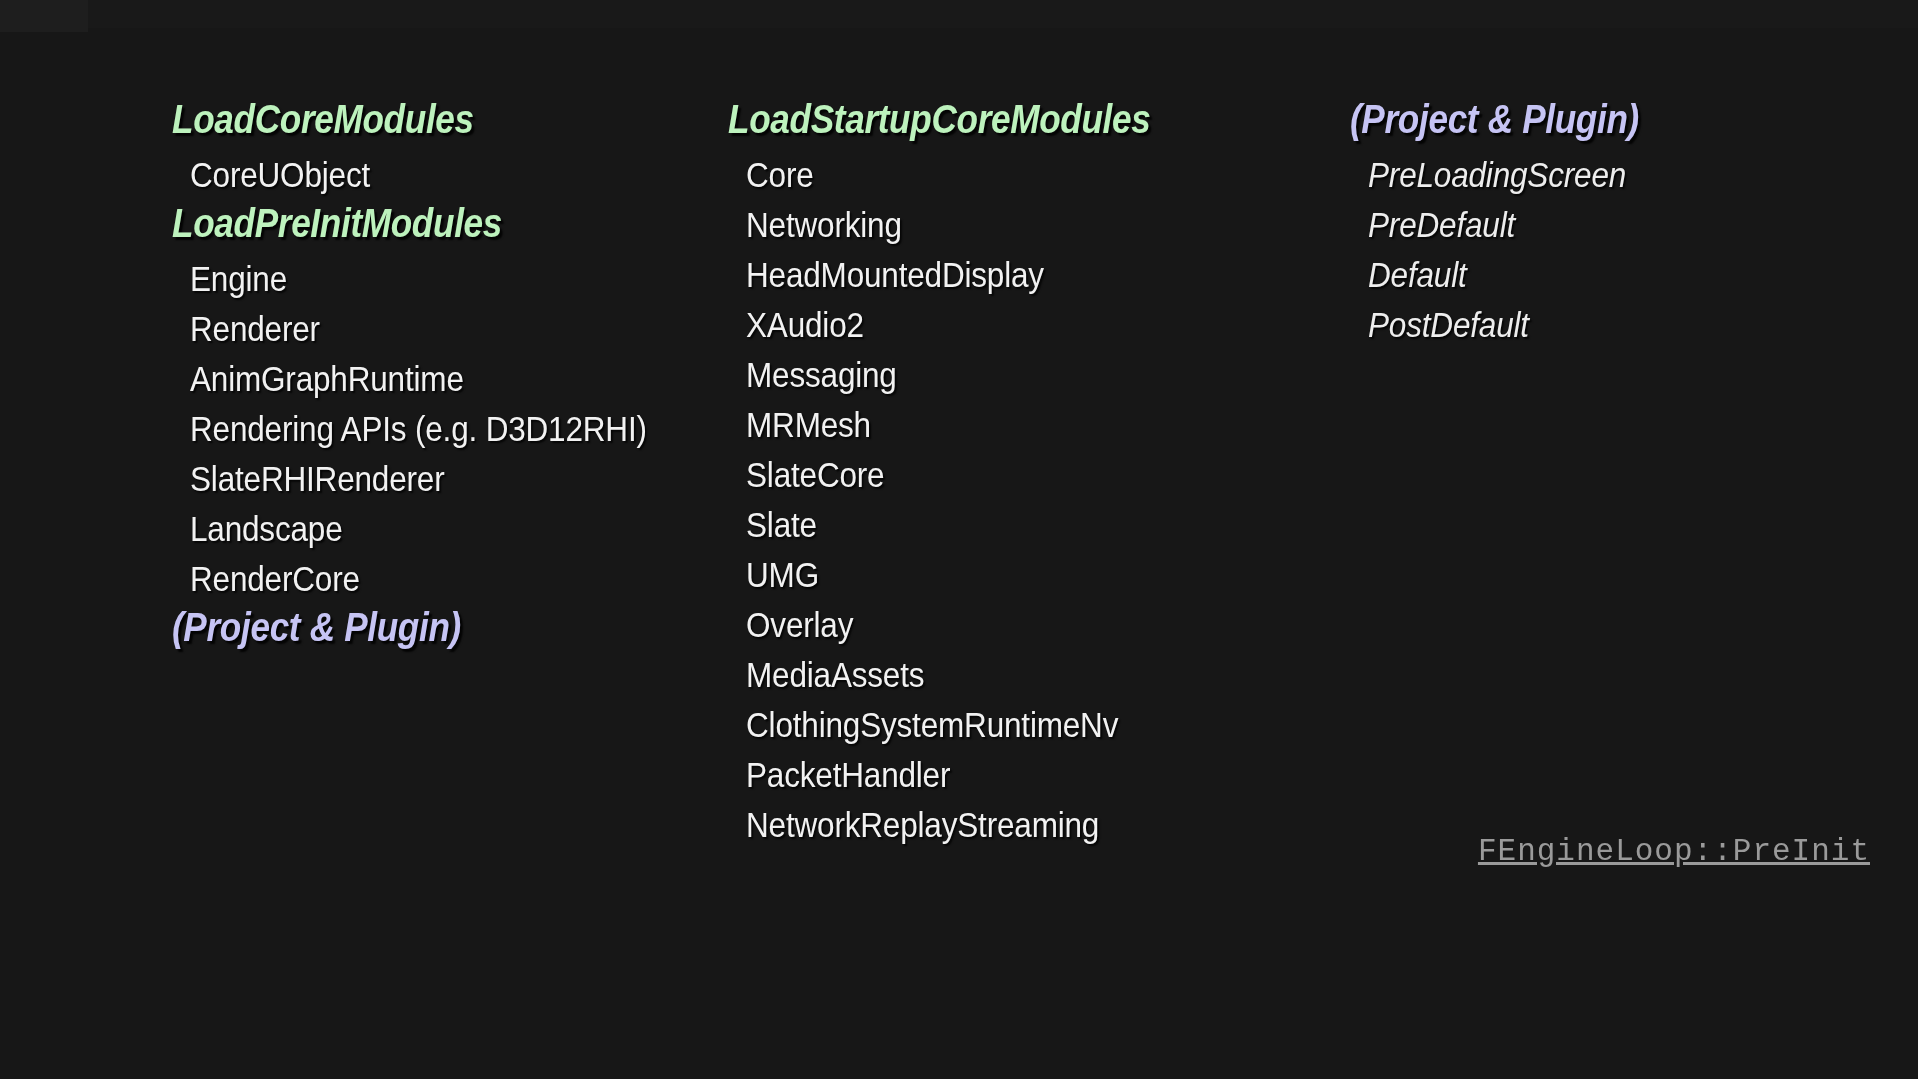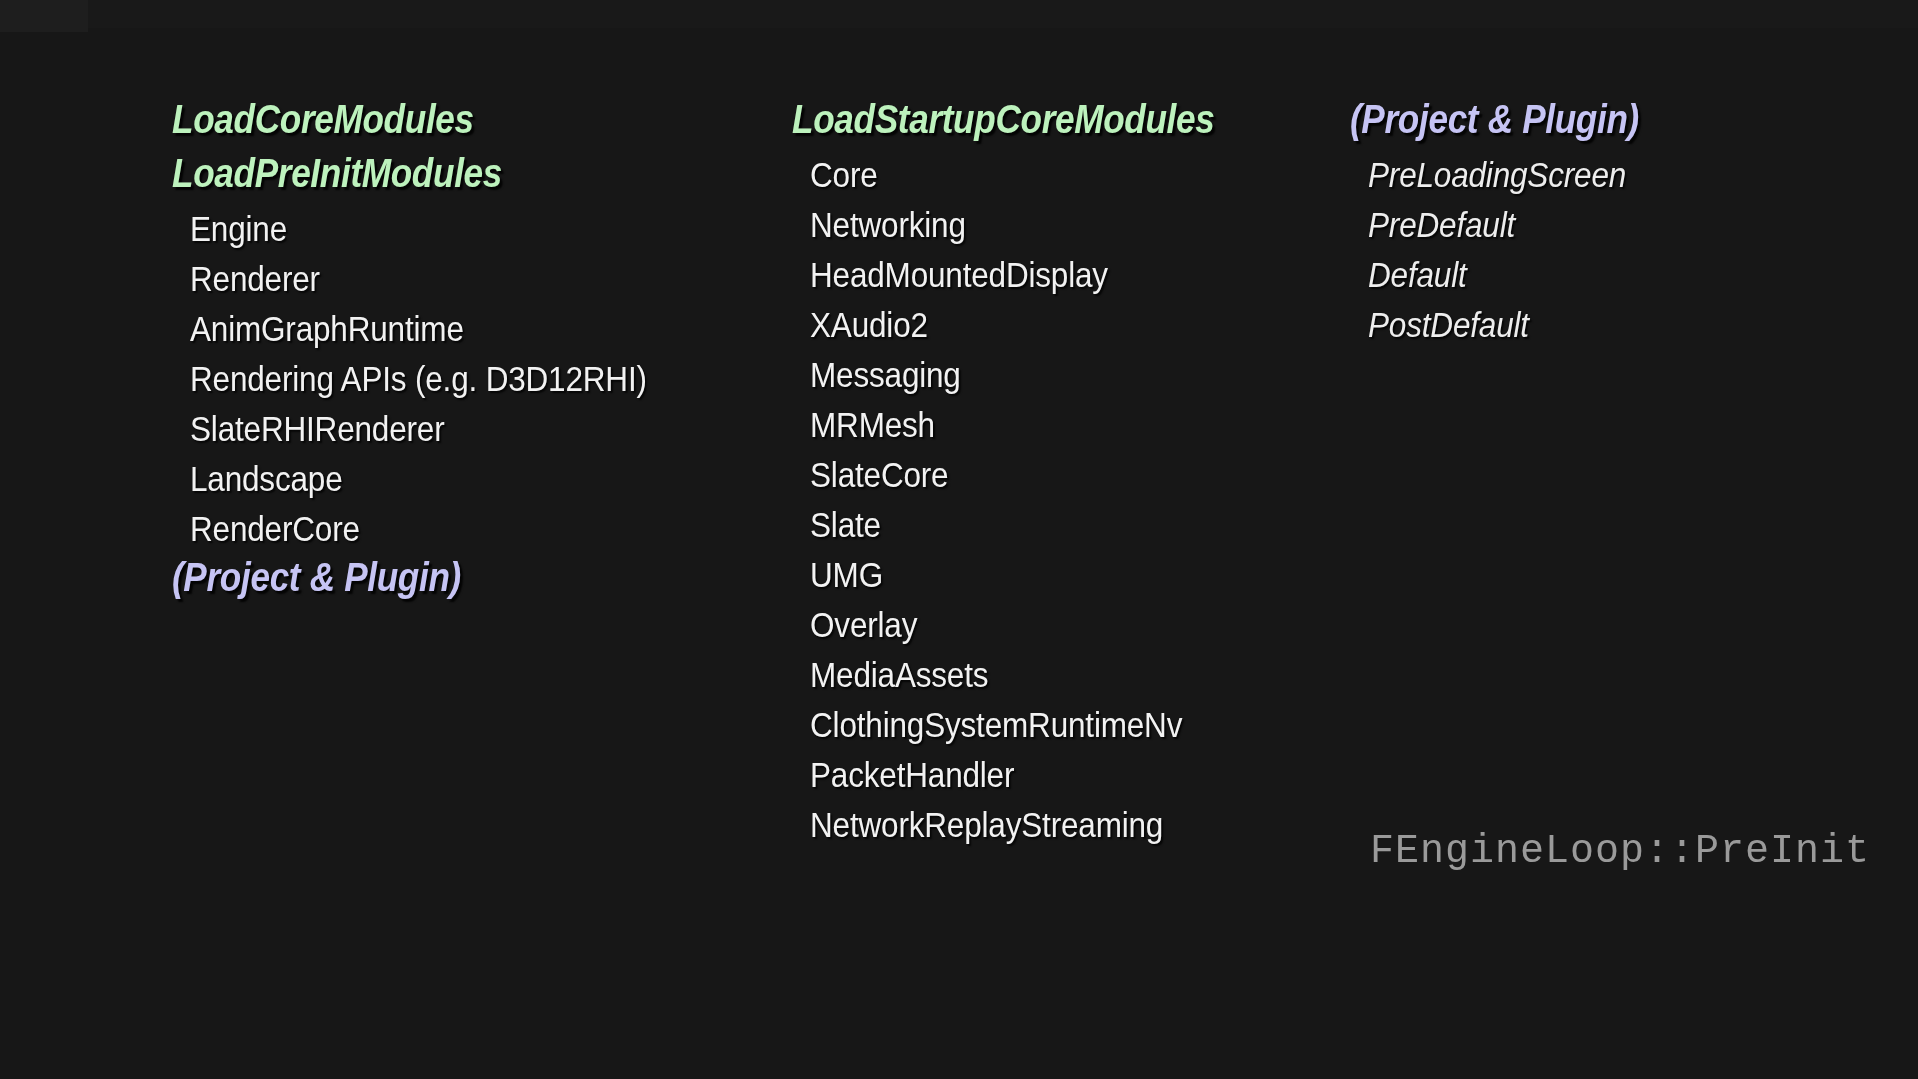--- a/index.html
+++ b/index.html
@@ -50,21 +50,21 @@
     width: 1918px;
     height: 1079px;
     padding-left: 12px;
   }
 
   .column {
     position: absolute;
     top: 96px;
   }
   .col-1 { left: 172px; width: 460px; }
-  .col-2 { left: 792px; width: 470px; }
+  .col-2 { left: 728px; width: 470px; }
   .col-3 { left: 1350px; width: 430px; }
 
   .group { margin-bottom: 0; }
   .group + .group { }
 
   .group-title {
     font-family: "Liberation Sans Narrow", "Liberation Sans", sans-serif;
     font-weight: 700;
     font-style: italic;
     font-size: 40px;
@@ -99,39 +99,43 @@
     font-style: italic;
     color: #ededed;
   }
 
   .footnote {
     position: absolute;
     right: 48px;
     bottom: 208px;
     color: #9a9a9a;
     font-family: "Liberation Mono", "DejaVu Sans Mono", monospace;
-    font-size: 40px;
+    font-size: 31px;
     line-height: 38px;
     letter-spacing: 1px;
     white-space: nowrap;
+    text-decoration: underline;
   }
 </style>
 </head>
 <body>
 
 <div id="slide">
 
   <div class="corner-patch"></div>
   <div class="top-band"></div>
 
   <div class="columns">
 
     <div class="column col-1">
       <div class="group">
         <div class="group-title green">LoadCoreModules</div>
+        <ul class="items">
+          <li>CoreUObject</li>
+        </ul>
       </div>
 
       <div class="group">
         <div class="group-title green">LoadPreInitModules</div>
         <ul class="items">
           <li>Engine</li>
           <li>Renderer</li>
           <li>AnimGraphRuntime</li>
           <li>Rendering APIs (e.g. D3D12RHI)</li>
           <li>SlateRHIRenderer</li>

